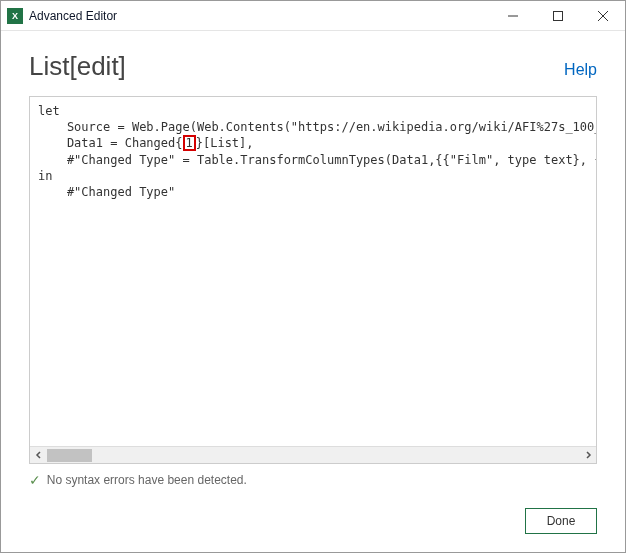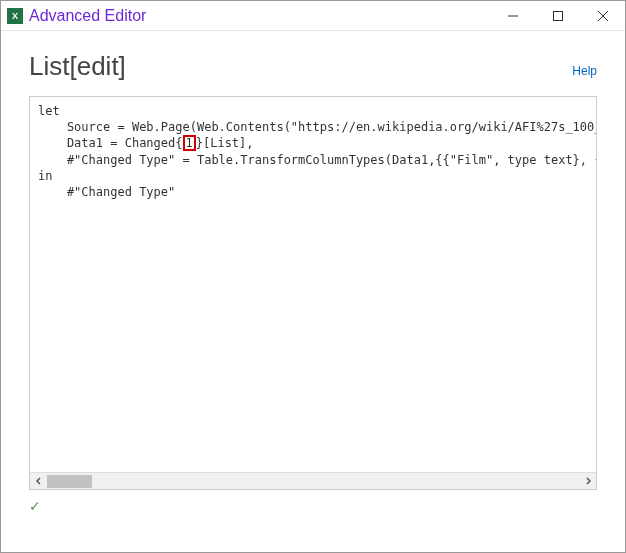--- a/index.html
+++ b/index.html
@@ -30,22 +30,22 @@
       background: #217346;
       margin-right: 6px;
       display: flex;
       align-items: center;
       justify-content: center;
       color: #fff;
       font-size: 9px;
       font-weight: bold;
     }
     .titlebar-text {
-      font-size: 16px;
-      color: #6d28d9;
+      font-size: 12px;
+      color: #0f172a;
     }
     .window-controls {
       margin-left: auto;
       display: flex;
     }
     .win-btn {
       width: 45px;
       height: 28px;
       display: flex;
       align-items: center;
@@ -65,21 +65,21 @@
       gap: 44px;
     }
     .page-title {
       font-size: 26px;
       font-weight: 300;
       color: #444;
     }
     .help-link {
       margin-left: auto;
       color: #0066c0;
-      font-size: 12px;
+      font-size: 16px;
       cursor: pointer;
       text-align: center;
     }
     .editor-wrap {
       margin: 0 28px;
       border: 1px solid #ccc;
       flex: 1;
       display: flex;
       flex-direction: column;
       min-height: 0;
@@ -216,16 +216,18 @@
     <div class="scroll-arrow">
       <svg width="8" height="8" viewBox="0 0 8 8">
           <path d="M3 1 L6 4 L3 7" fill="none" stroke="#555" stroke-width="1.5"></path>
         </svg>
     </div>
   </div>
 </div>
 
 <div class="status-row">
   <span class="check-icon">✓</span>
+  <span>No syntax errors have been detected.</span>
 </div>
 
 <div class="footer">
+  <div class="btn primary">Done</div>
 </div>
 
 </body></html>

